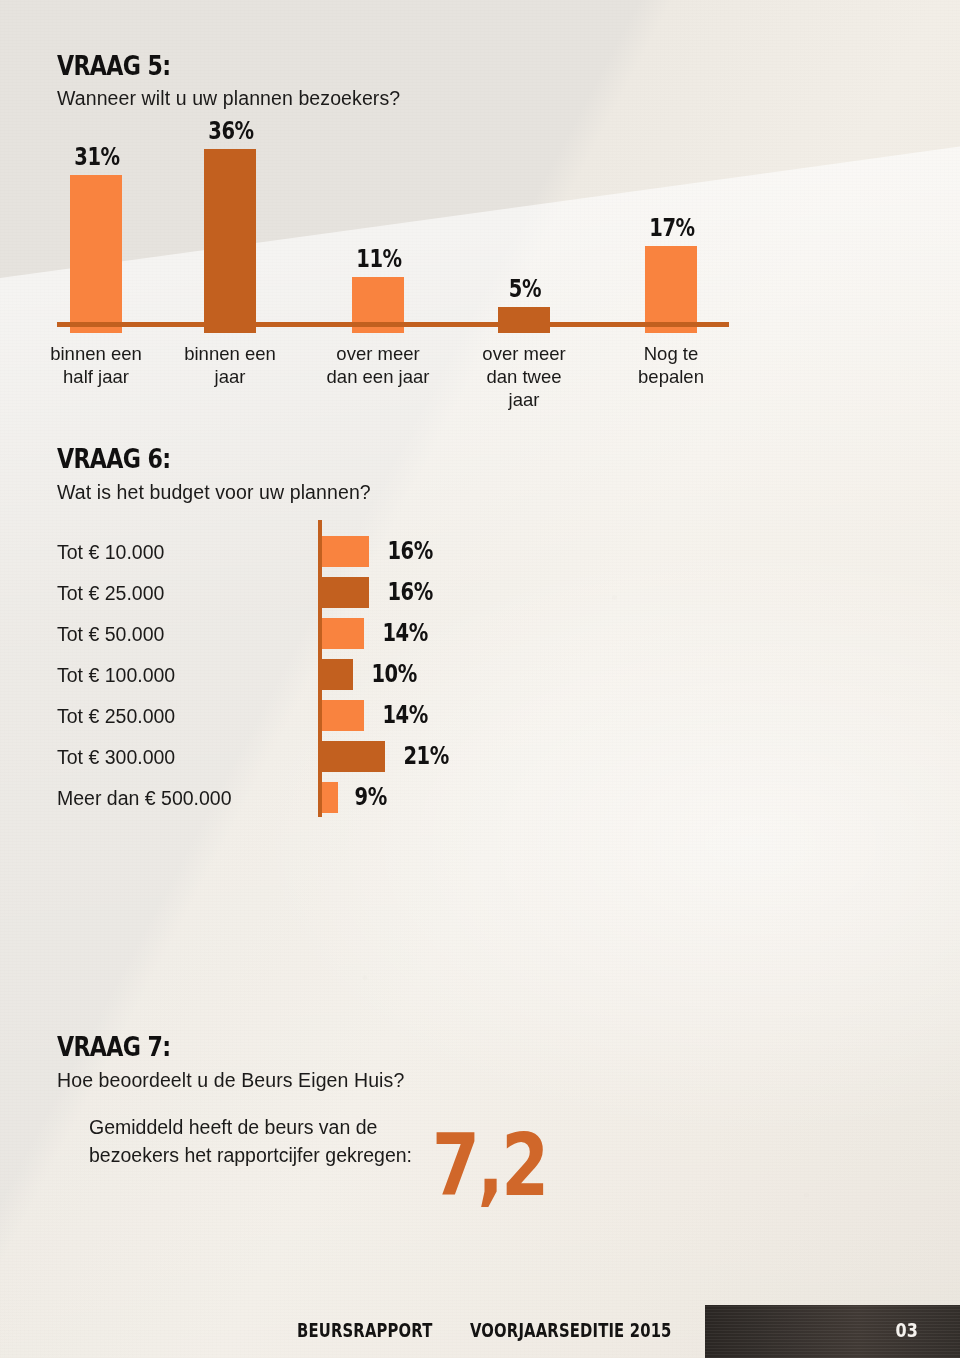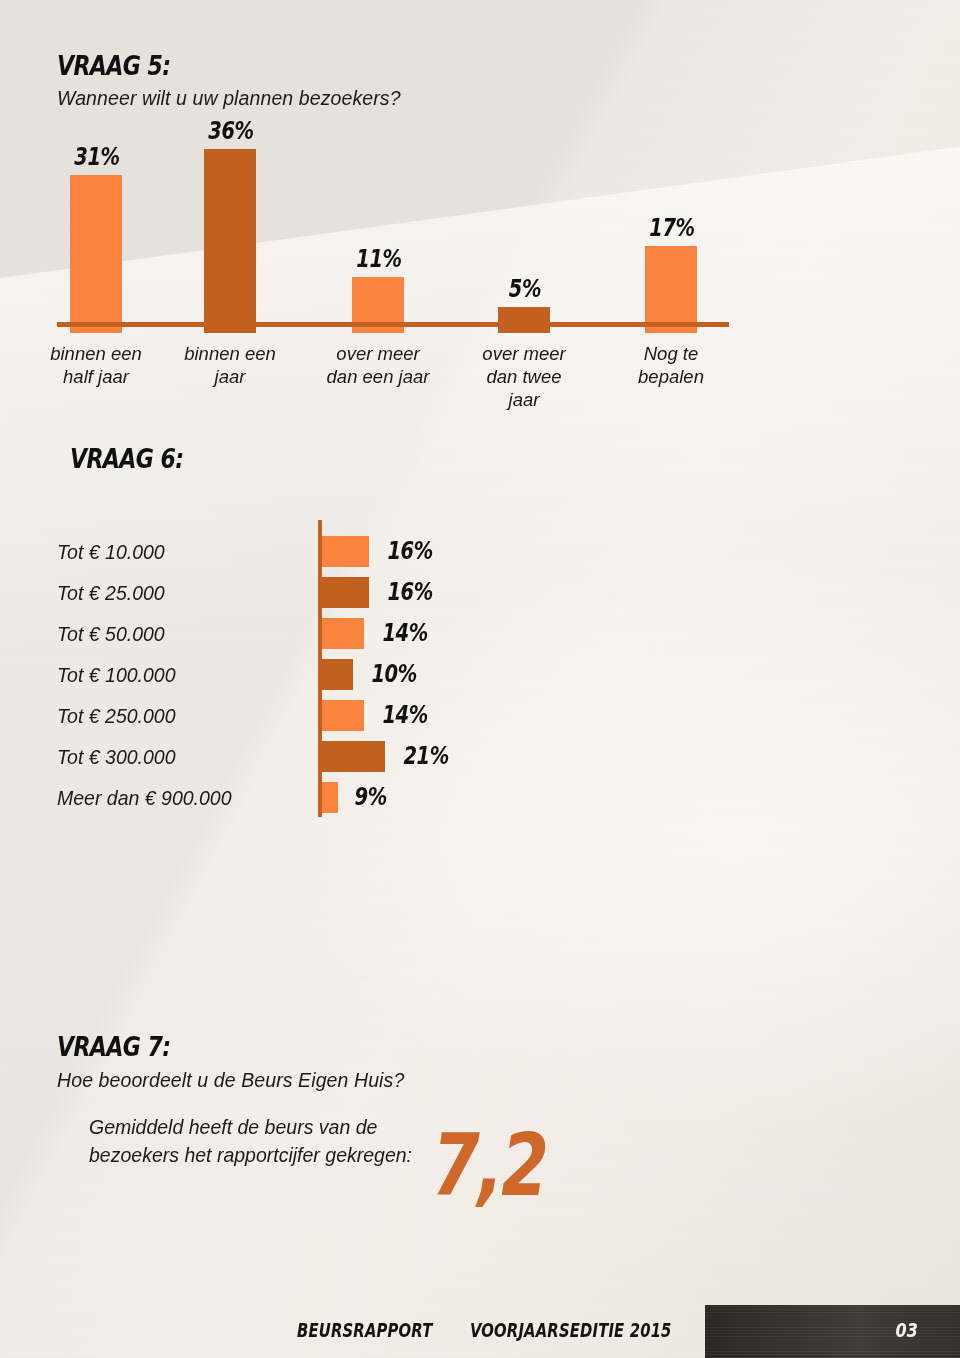--- a/index.html
+++ b/index.html
@@ -25,21 +25,20 @@
     background:
       radial-gradient(ellipse 700px 420px at 78% 62%, rgba(255,255,255,0.55) 0%, rgba(255,255,255,0) 70%),
       linear-gradient(118deg,
         #e6e3de 0%,
         #e6e3de 38%,
         #eeeae3 40%,
         #f2eee7 56%,
         #efeae2 78%,
         #e9e4dc 100%);
     overflow: hidden;
-    font-style: italic;
   }
   
   #diag-band {
     position: absolute;
     left: -160px;
     top: 300px;
     width: 1400px;
     height: 1200px;
     background: linear-gradient(180deg, rgba(255,255,255,0.62) 0%, rgba(255,253,250,0.30) 30%, rgba(255,255,255,0.05) 100%);
     transform: rotate(-7.8deg);
@@ -133,21 +132,21 @@
     position: absolute;
     width: 160px;
     text-align: center;
     font-family: "Liberation Sans", sans-serif;
     font-size: 18.5px;
     line-height: 23px;
     color: #1b1a19;
   }
 
   
-  #v6-head { position: absolute; left: 57px; top: 443px; margin-left: 13px; }
+  #v6-head { position: absolute; left: 57px; top: 443px; }
   #v6-head .q-sub { margin-top: 7px; }
 
   #v6-chart {
     position: absolute;
     left: 0; top: 520px;
     width: 960px; height: 300px;
   }
   #v6-axis {
     position: absolute;
     left: 318px; top: 0;
@@ -304,20 +303,21 @@
         <div>jaar</div>
       </div>
       <div class="vcat" style="left: 591px;">
         <div>Nog te</div>
         <div>bepalen</div>
       </div>
     </div>
 
   <div id="v6-head">
     <div class="q-title">VRAAG 6:</div>
+    <div class="q-sub">Wat is het budget voor uw plannen?</div>
   </div>
 
   <div id="v6-chart">
     <div id="v6-axis"></div>
   <div class="hrow" style="top: 12px;">
         <div class="hrow-lbl">Tot € 10.000</div>
         <div class="hbar" style="width: 47px; background: rgb(249, 131, 63);"></div>
         <div class="pct hbar-val" style="left: 381px;">16%</div>
       </div>
       <div class="hrow" style="top: 53px;">
@@ -339,21 +339,21 @@
         <div class="hrow-lbl">Tot € 250.000</div>
         <div class="hbar" style="width: 42px; background: rgb(249, 131, 63);"></div>
         <div class="pct hbar-val" style="left: 376px;">14%</div>
       </div>
       <div class="hrow" style="top: 217px;">
         <div class="hrow-lbl">Tot € 300.000</div>
         <div class="hbar" style="width: 63px; background: rgb(194, 96, 31);"></div>
         <div class="pct hbar-val" style="left: 397px;">21%</div>
       </div>
       <div class="hrow" style="top: 258px;">
-        <div class="hrow-lbl">Meer dan € 900.000</div>
+        <div class="hrow-lbl">Meer dan € 500.000</div>
         <div class="hbar" style="width: 16px; background: rgb(249, 131, 63);"></div>
         <div class="pct hbar-val" style="left: 350px;">9%</div>
       </div>
     </div>
 
   <div id="v7-head">
     <div class="q-title">VRAAG 7:</div>
     <div class="q-sub">Hoe beoordeelt u de Beurs Eigen Huis?</div>
   </div>
   <div id="v7-body">

